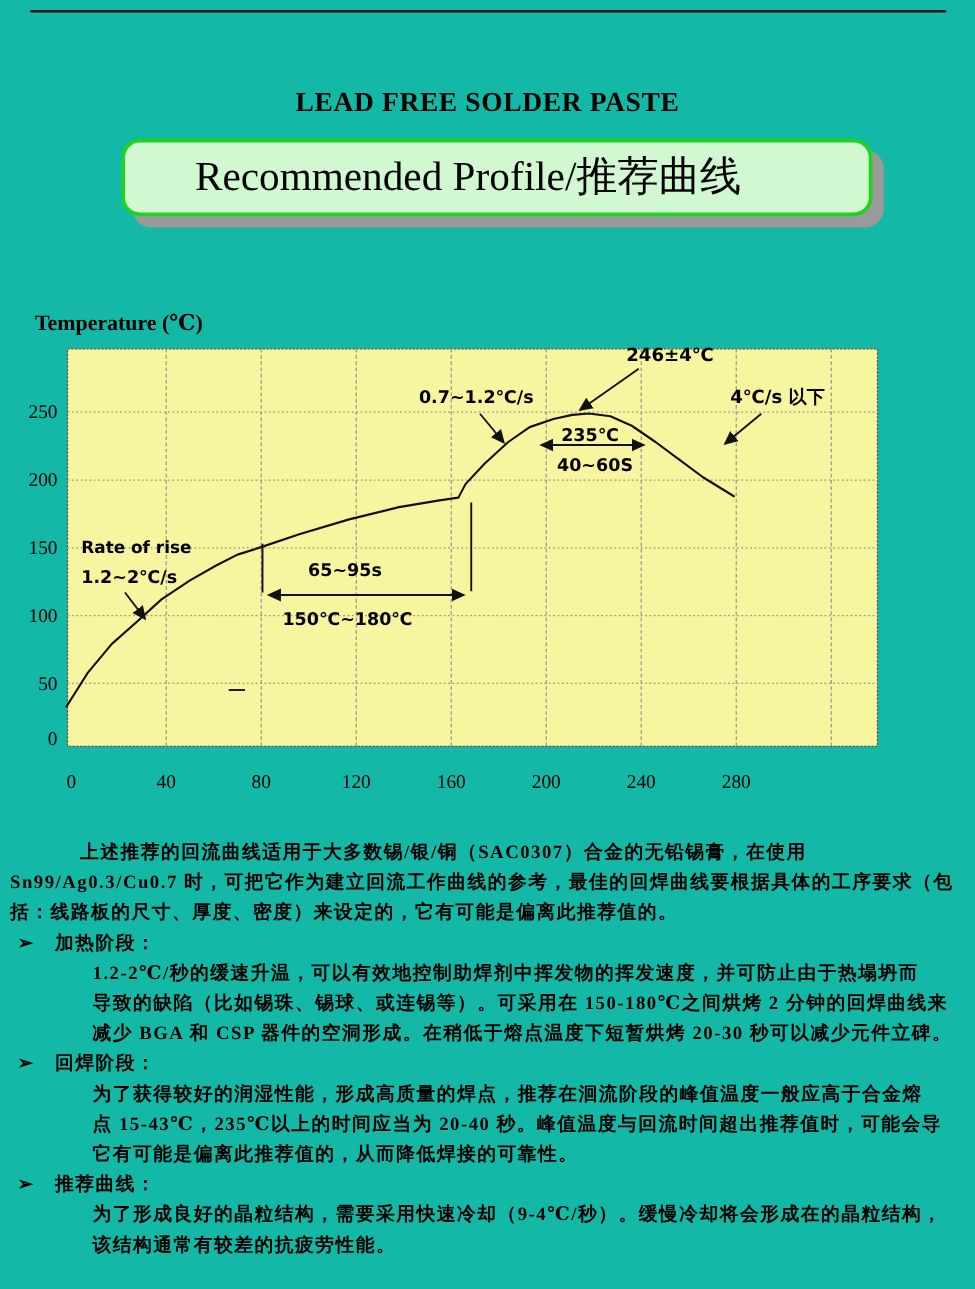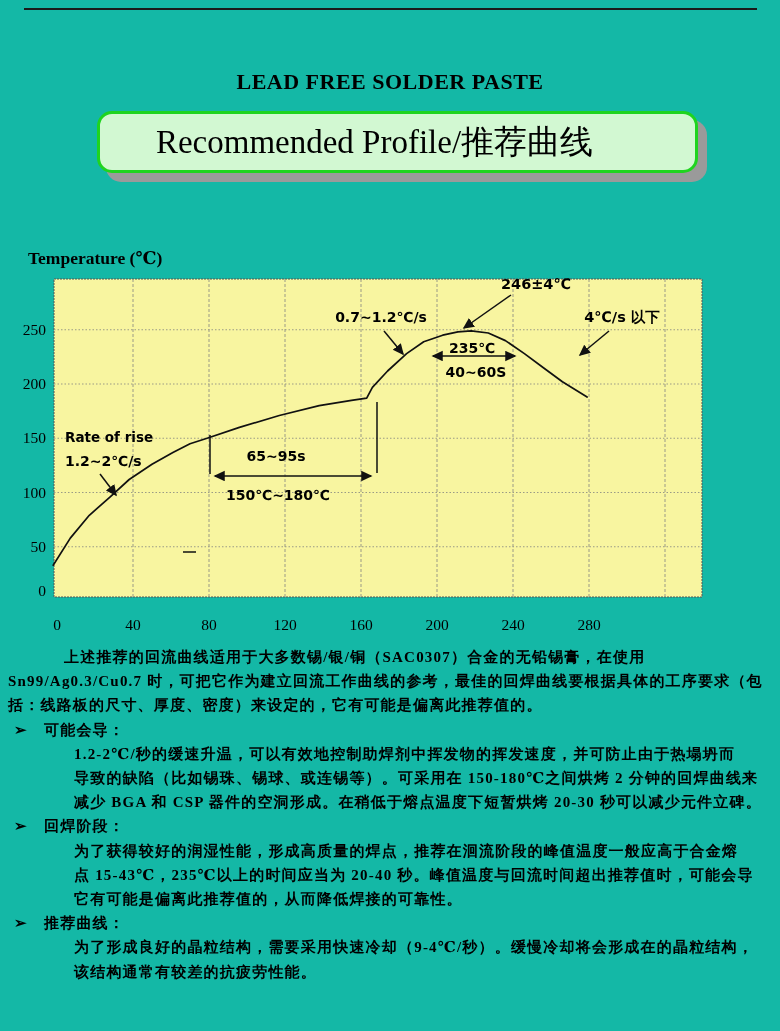--- a/index.html
+++ b/index.html
@@ -19,21 +19,21 @@
     box-shadow:9px 9px 0 #9a9a9a;
     text-decoration:underline;
   }
   #banner-text{
     position:absolute;left:0;top:0;width:543px;height:56px;line-height:56px;
     padding-left:3px;text-align:center;font-size:33px;font-weight:normal;
     font-family:"Liberation Serif","DejaVu Serif",serif;white-space:nowrap;
   }
   #chart{position:absolute;left:0;top:233px;width:780px;height:412px;}
   #body-text{
-    position:absolute;left:8px;top:645px;width:764px;
+    position:absolute;left:8px;top:670px;width:764px;
     font-size:15px;font-weight:bold;letter-spacing:1.2px;line-height:24.2px;
     font-family:"Liberation Serif","DejaVu Serif",serif;
   }
   .bt-line{white-space:nowrap;}
   .indent-first{padding-left:56px;}
   .indent-body{padding-left:66px;}
   .section-head{padding-left:6px;}
   .section-head .marker{display:inline-block;width:30px;letter-spacing:0;}
 </style>
 </head>
@@ -108,21 +108,21 @@
         <text x="476" y="144" text-anchor="middle" font-size="14" font-weight="bold" font-family="&quot;DejaVu Sans&quot;,&quot;Liberation Sans&quot;,sans-serif" fill="#000">40~60S</text>
       </svg>
   </div>
 
   <div id="body-text">
     <div class="bt-line indent-first">上述推荐的回流曲线适用于大多数锡/银/铜（SAC0307）合金的无铅锡膏，在使用</div>
     <div class="bt-line">Sn99/Ag0.3/Cu0.7 时，可把它作为建立回流工作曲线的参考，最佳的回焊曲线要根据具体的工序要求（包</div>
     <div class="bt-line">括：线路板的尺寸、厚度、密度）来设定的，它有可能是偏离此推荐值的。</div>
 
     <div class="bt-line section-head">
-      <span class="marker">➢</span><span>可能会导：</span>
+      <span class="marker">➢</span><span>加热阶段：</span>
     </div>
     <div class="bt-line indent-body">1.2-2℃/秒的缓速升温，可以有效地控制助焊剂中挥发物的挥发速度，并可防止由于热塌坍而</div>
     <div class="bt-line indent-body">导致的缺陷（比如锡珠、锡球、或连锡等）。可采用在 150-180℃之间烘烤 2 分钟的回焊曲线来</div>
     <div class="bt-line indent-body">减少 BGA 和 CSP 器件的空洞形成。在稍低于熔点温度下短暂烘烤 20-30 秒可以减少元件立碑。</div>
 
     <div class="bt-line section-head">
       <span class="marker">➢</span><span>回焊阶段：</span>
     </div>
     <div class="bt-line indent-body">为了获得较好的润湿性能，形成高质量的焊点，推荐在洄流阶段的峰值温度一般应高于合金熔</div>
     <div class="bt-line indent-body">点 15-43℃，235℃以上的时间应当为 20-40 秒。峰值温度与回流时间超出推荐值时，可能会导</div>

